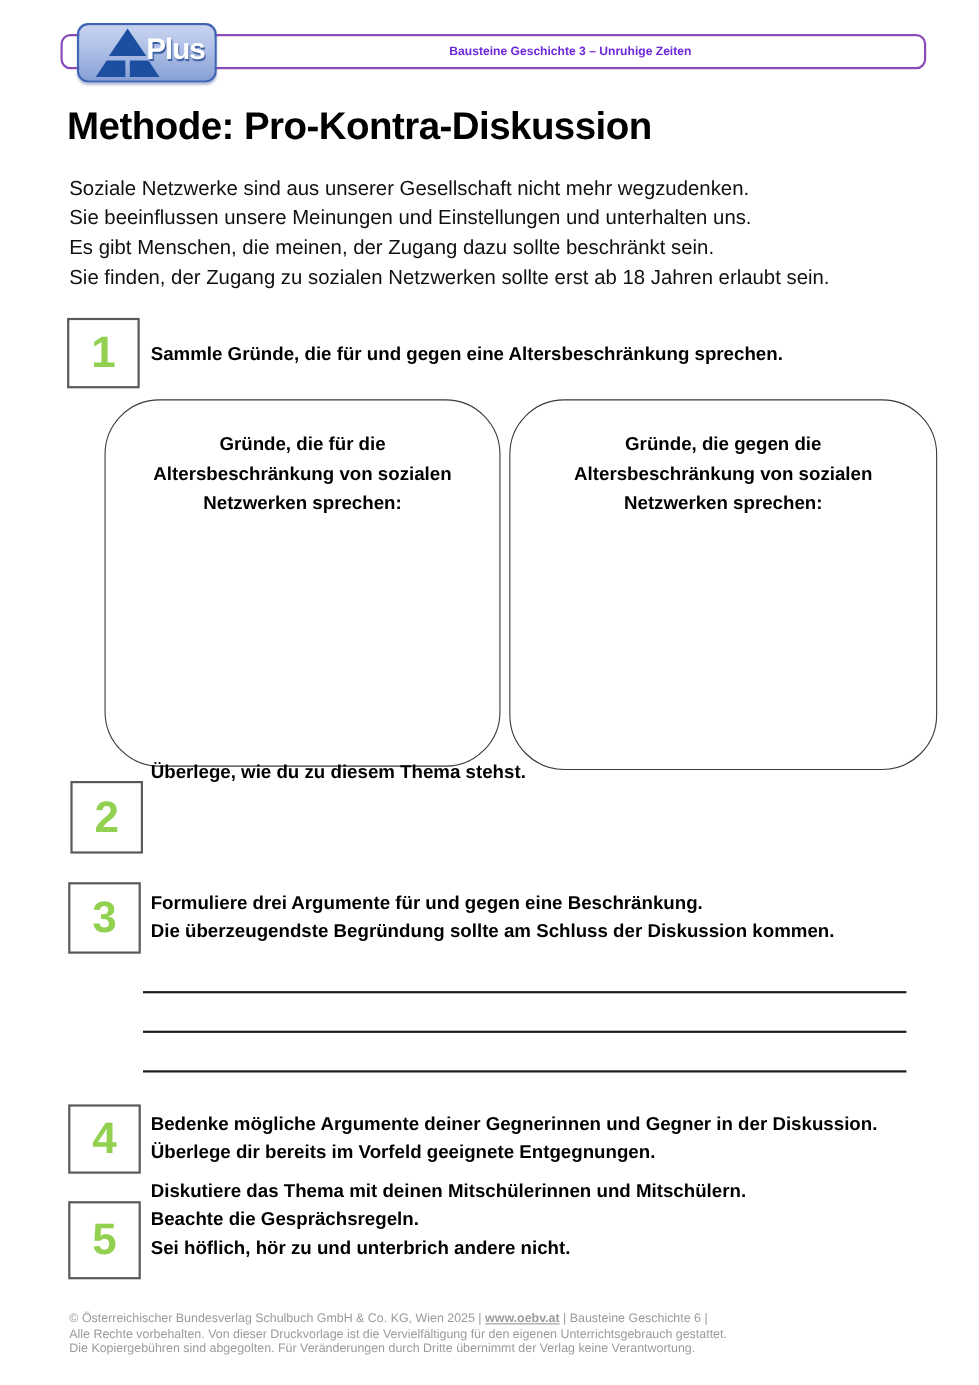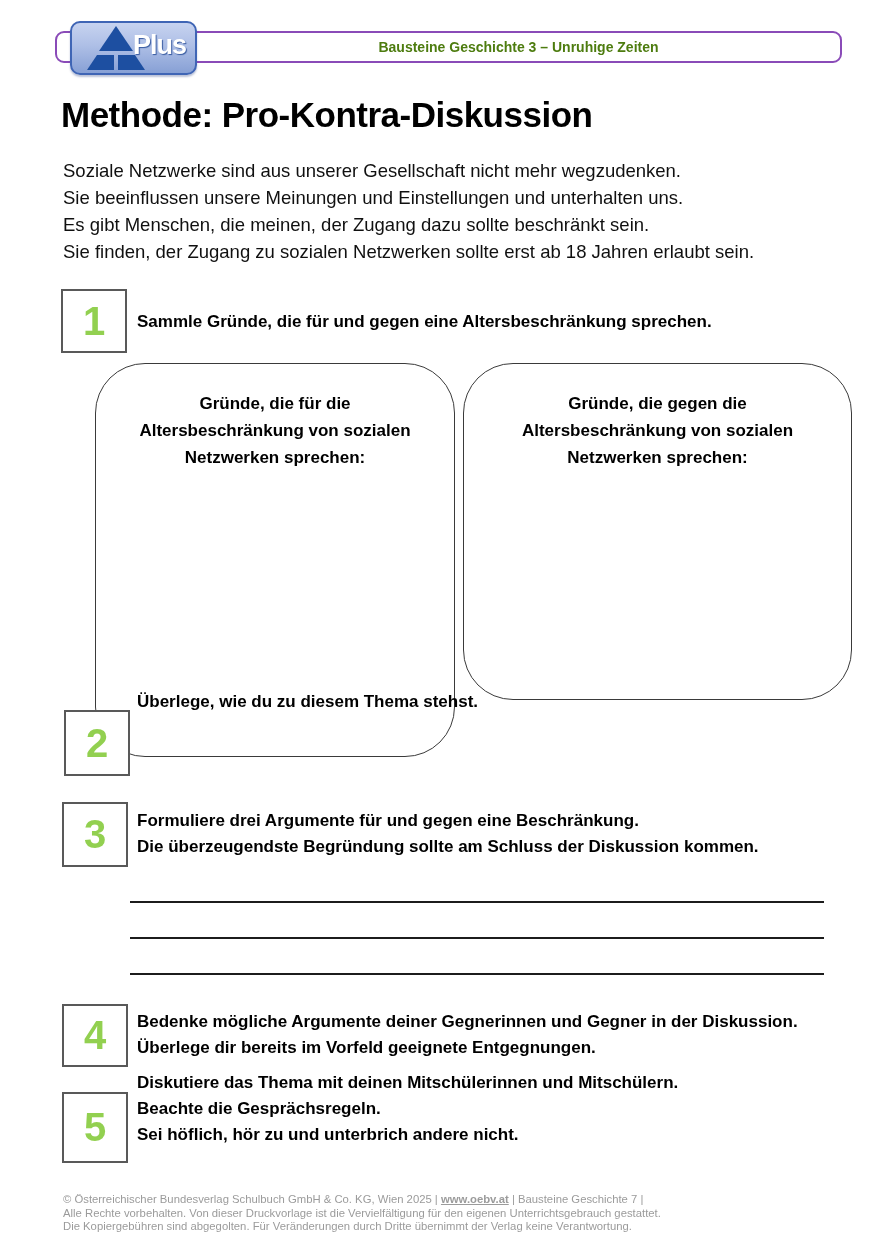--- a/index.html
+++ b/index.html
@@ -7,21 +7,21 @@
     position:relative;width:890px;height:1259px;background:#ffffff;
     font-family:"Liberation Sans",sans-serif;color:#000;overflow:hidden;
   }
   
   .banner{
     position:absolute;left:55px;top:31px;width:787px;height:32px;
     border:2px solid #8a4bb8;border-radius:9px;box-sizing:border-box;
     display:flex;align-items:center;justify-content:center;
     padding-left:140px;
   }
-  .banner-text{color:#4d7c0f;font-weight:bold;font-size:14px;}
+  .banner-text{color:#6d28d9;font-weight:bold;font-size:11px;}
   .logo{
     position:absolute;left:70px;top:21px;width:127px;height:54px;
     border:2px solid #3f65b5;border-radius:10px;box-sizing:border-box;
     background:linear-gradient(180deg,#c7d3f0 0%,#aebfe6 45%,#87a0d5 100%);
     box-shadow:0 2px 2px rgba(60,80,140,.35);
   }
   .logo svg{position:absolute;left:0;top:0;}
   .logo-plus{
     position:absolute;left:61px;top:7px;font-size:27px;font-weight:bold;
     color:#ffffff;letter-spacing:-1px;text-shadow:1px 1px 1px #35589f;
@@ -87,21 +87,21 @@
     <div>Sie finden, der Zugang zu sozialen Netzwerken sollte erst ab 18 Jahren erlaubt sein.</div>
   </div>
 
   <div class="numbox" style="left:61px;top:289px;height:64px;">
     <span>1</span>
   </div>
   <div class="tasktext" style="top:309px;">
     <div>Sammle Gründe, die für und gegen eine Altersbeschränkung sprechen.</div>
   </div>
 
-  <div class="bubble" style="left:95px;width:360px;height:394px;">
+  <div class="bubble" style="left:95px;width:360px;height:334px;">
     <div class="bubble-heading">
       <div>Gründe, die für die</div>
       <div>Altersbeschränkung von sozialen</div>
       <div>Netzwerken sprechen:</div>
     </div>
   </div>
   <div class="bubble" style="left:463px;width:389px;height:337px;">
     <div class="bubble-heading">
       <div>Gründe, die gegen die</div>
       <div>Altersbeschränkung von sozialen</div>
@@ -139,18 +139,18 @@
   <div class="numbox" style="left:62px;top:1092px;height:71px;">
     <span>5</span>
   </div>
   <div class="tasktext" style="top:1070px;">
     <div>Diskutiere das Thema mit deinen Mitschülerinnen und Mitschülern.</div>
     <div>Beachte die Gesprächsregeln.</div>
     <div>Sei höflich, hör zu und unterbrich andere nicht.</div>
   </div>
 
   <div class="footer">
-    <div><span>© Österreichischer Bundesverlag Schulbuch GmbH &amp; Co. KG, Wien 2025 | </span><a>www.oebv.at</a><span> | Bausteine Geschichte 7 |</span></div>
+    <div><span>© Österreichischer Bundesverlag Schulbuch GmbH &amp; Co. KG, Wien 2025 | </span><a>www.oebv.at</a><span> | Bausteine Geschichte 6 |</span></div>
     <div>Alle Rechte vorbehalten. Von dieser Druckvorlage ist die Vervielfältigung für den eigenen Unterrichtsgebrauch gestattet.</div>
     <div>Die Kopiergebühren sind abgegolten. Für Veränderungen durch Dritte übernimmt der Verlag keine Verantwortung.</div>
   </div>
 
 </div>
 
 </body></html>

